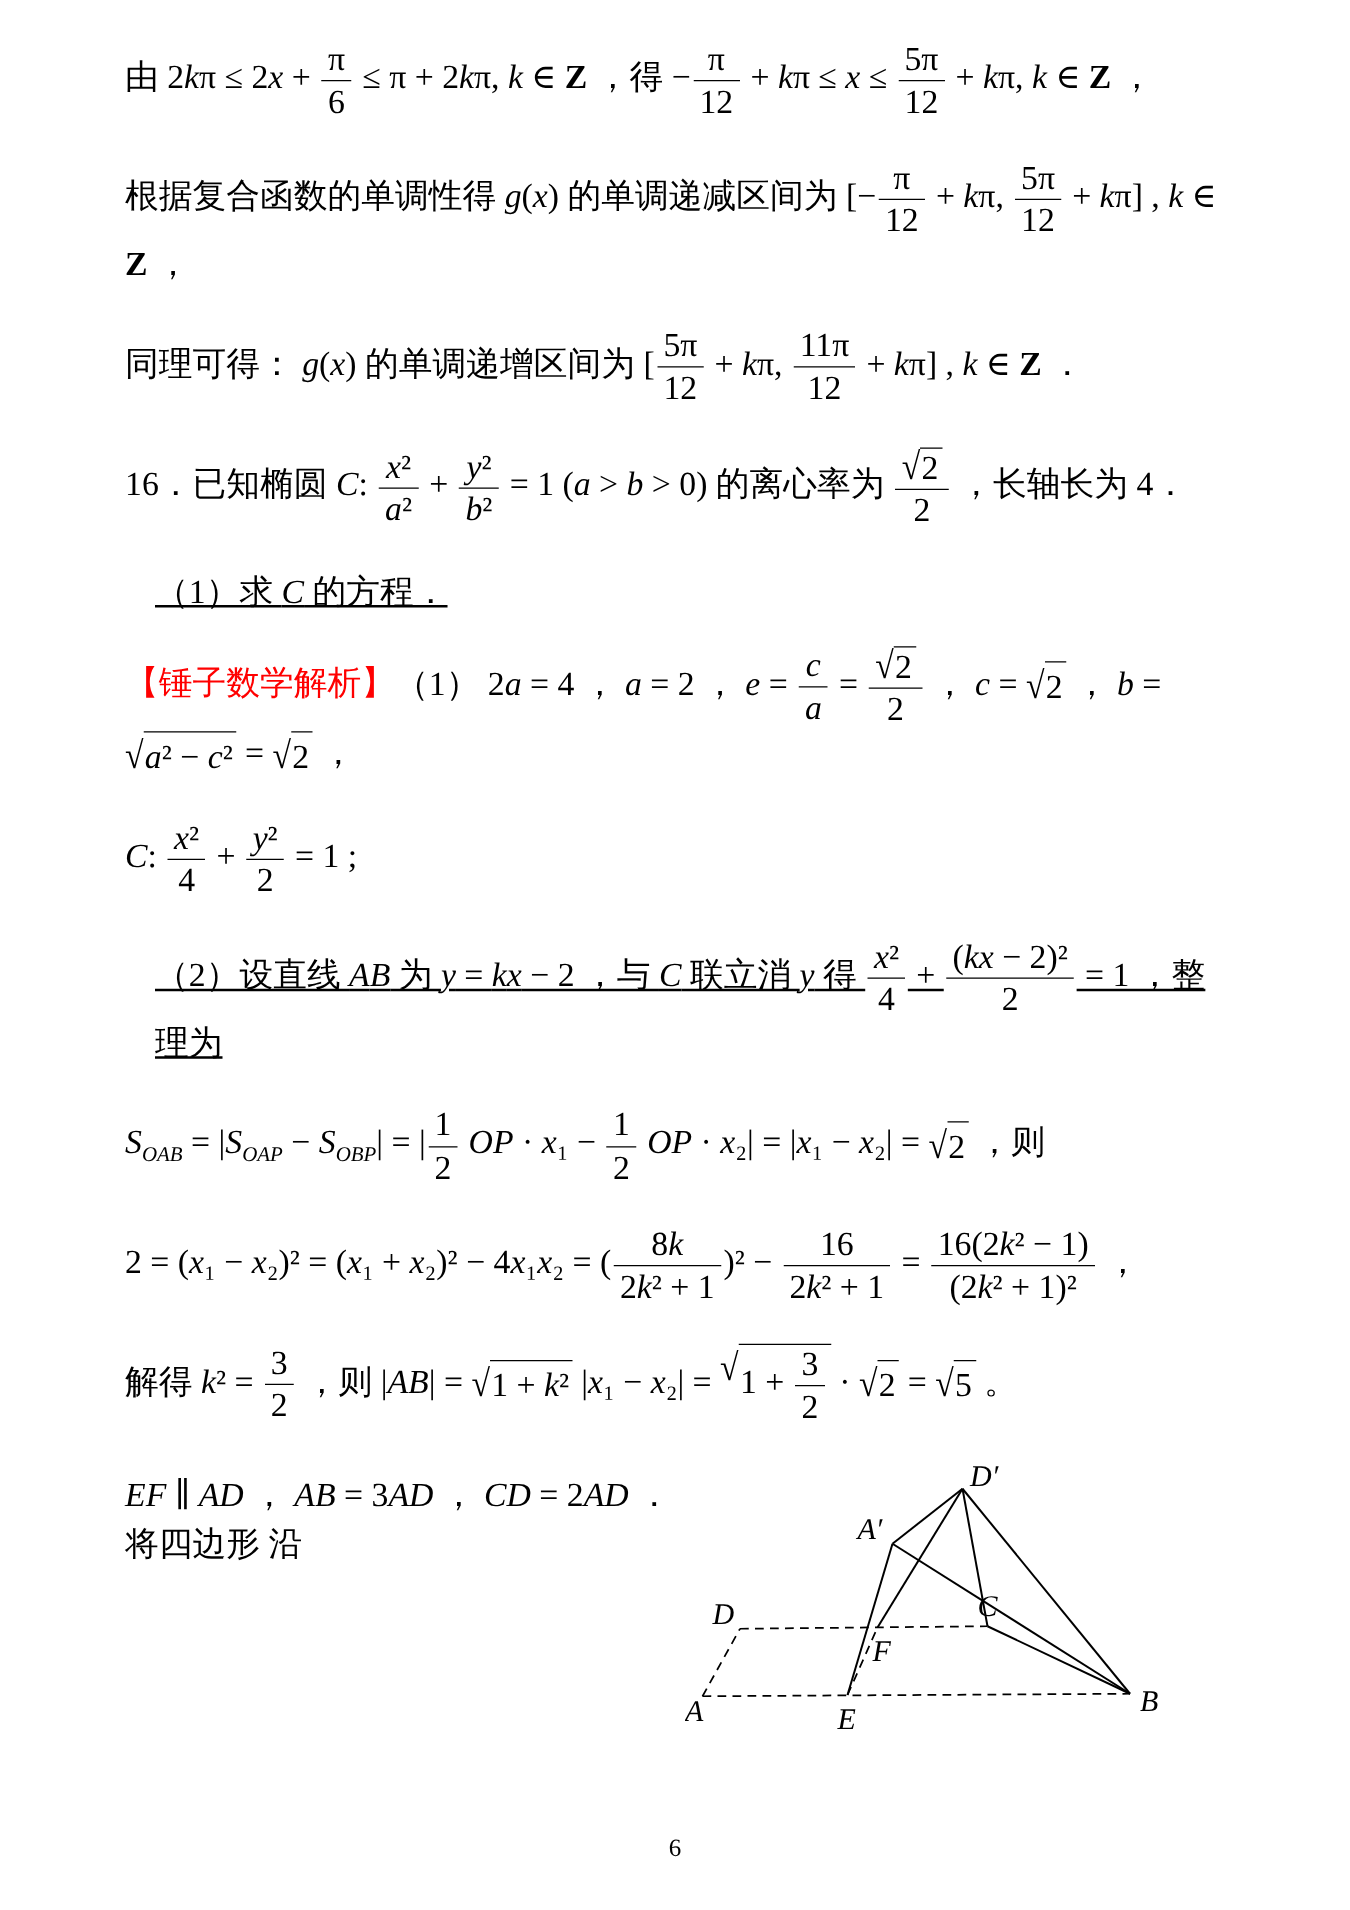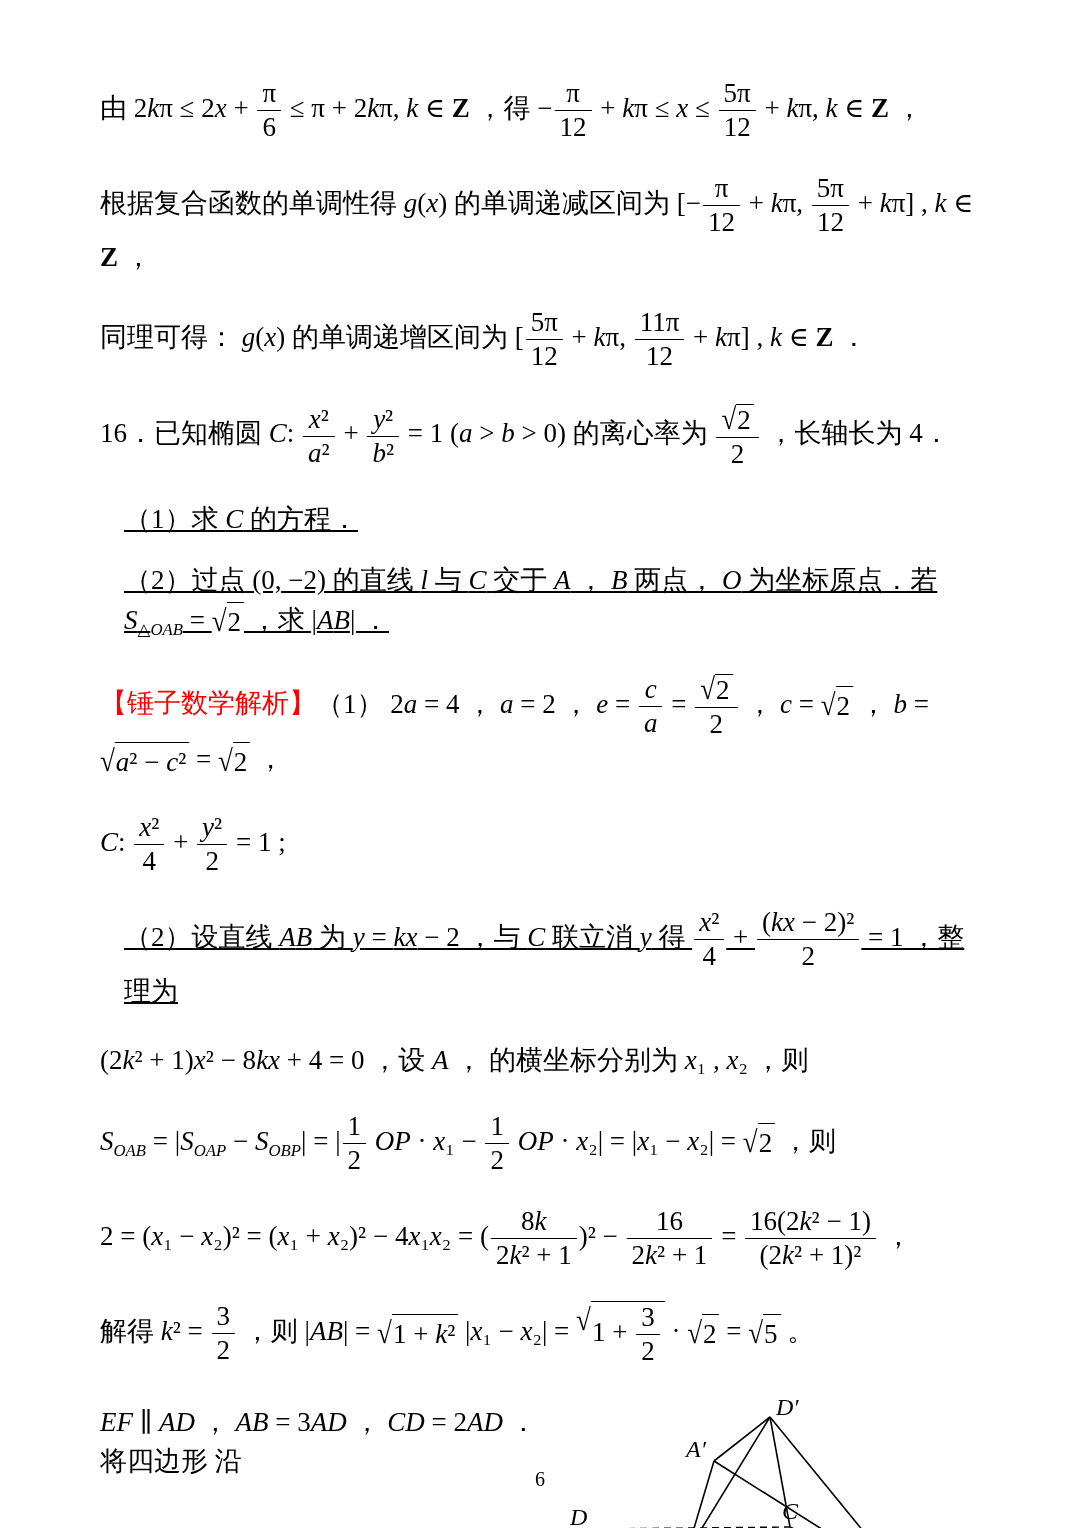--- a/index.html
+++ b/index.html
@@ -3,21 +3,21 @@
 <meta charset="utf-8">
 <style>
   html,body{margin:0;padding:0;background:#ffffff;}
   .page{
     width:1080px;
     height:1528px;
     margin:0 auto;
     background:#ffffff;
     box-sizing:border-box;
     position:relative;
-    padding:78px 92px 0 100px;
+    padding:32px 92px 0 100px;
     font-family:"Liberation Serif","DejaVu Serif",serif;
     color:#000;
     font-size:27px;
     line-height:1.45;
     overflow:hidden;
   }
   .mline{margin:0 0 30px 0; white-space:normal;}
   .mline.tight{margin-bottom:22px;}
   .ind{padding-left:24px;text-decoration:underline;}
   i{font-style:italic;}
@@ -47,26 +47,24 @@
 <body>
 
 <div class="page">
 
   <p class="mline">由 2<i>k</i>π ≤ 2<i>x</i> + <span class="frac"><span class="num">π</span><span class="den">6</span></span> ≤ π + 2<i>k</i>π, <i>k</i> ∈ <b class="upright">Z</b> ，得 −<span class="frac"><span class="num">π</span><span class="den">12</span></span> + <i>k</i>π ≤ <i>x</i> ≤ <span class="frac"><span class="num">5π</span><span class="den">12</span></span> + <i>k</i>π, <i>k</i> ∈ <b class="upright">Z</b> ，</p>
   <p class="mline">根据复合函数的单调性得 <i>g</i>(<i>x</i>) 的单调递减区间为 [−<span class="frac"><span class="num">π</span><span class="den">12</span></span> + <i>k</i>π, <span class="frac"><span class="num">5π</span><span class="den">12</span></span> + <i>k</i>π] , <i>k</i> ∈ <b class="upright">Z</b> ，</p>
   <p class="mline">同理可得： <i>g</i>(<i>x</i>) 的单调递增区间为 [<span class="frac"><span class="num">5π</span><span class="den">12</span></span> + <i>k</i>π, <span class="frac"><span class="num">11π</span><span class="den">12</span></span> + <i>k</i>π] , <i>k</i> ∈ <b class="upright">Z</b> ．</p>
 
   <p class="mline">16．已知椭圆 <i>C</i>: <span class="frac"><span class="num"><i>x</i>²</span><span class="den"><i>a</i>²</span></span> + <span class="frac"><span class="num"><i>y</i>²</span><span class="den"><i>b</i>²</span></span> = 1 (<i>a</i> &gt; <i>b</i> &gt; 0) 的离心率为 <span class="frac"><span class="num"><span class="sqrt"><span class="rad">√</span><span class="radicand">2</span></span></span><span class="den">2</span></span> ，长轴长为 4．</p>
   <p class="mline tight ind">（1）求 <i>C</i> 的方程．</p>
-  <p class="mline ind">（2）过点 (0, −2) 的直线 <i>l</i> 与 <i>C</i> 交于 <i>A</i> ， <i>B</i> 两点， <i>O</i> 为坐标原点．若 <i>S</i><sub>△<i>O</i><i>A</i><i>B</i></sub> = <span class="sqrt"><span class="rad">√</span><span class="radicand">2</span></span> ，求 |<i>A</i><i>B</i>| ．</p>
 
   <p class="mline"><span class="red">【锤子数学解析】</span><span>（1） 2<i>a</i> = 4 ， <i>a</i> = 2 ， <i>e</i> = <span class="frac"><span class="num"><i>c</i></span><span class="den"><i>a</i></span></span> = <span class="frac"><span class="num"><span class="sqrt"><span class="rad">√</span><span class="radicand">2</span></span></span><span class="den">2</span></span> ， <i>c</i> = <span class="sqrt"><span class="rad">√</span><span class="radicand">2</span></span> ， <i>b</i> = <span class="sqrt"><span class="rad">√</span><span class="radicand"><i>a</i>² − <i>c</i>²</span></span> = <span class="sqrt"><span class="rad">√</span><span class="radicand">2</span></span> ，</span></p>
   <p class="mline"><i>C</i>: <span class="frac"><span class="num"><i>x</i>²</span><span class="den">4</span></span> + <span class="frac"><span class="num"><i>y</i>²</span><span class="den">2</span></span> = 1 ;</p>
   <p class="mline ind">（2）设直线 <i>A</i><i>B</i> 为 <i>y</i> = <i>k</i><i>x</i> − 2 ，与 <i>C</i> 联立消 <i>y</i> 得 <span class="frac"><span class="num"><i>x</i>²</span><span class="den">4</span></span> + <span class="frac"><span class="num">(<i>k</i><i>x</i> − 2)²</span><span class="den">2</span></span> = 1 ，整理为</p>
-  <p class="mline">(2<i>k</i>² + 1)<i>x</i>² − 8<i>k</i><i>x</i> + 4 = 0 ，设 <i>A</i> ，  的横坐标分别为 <i>x</i>₁ , <i>x</i>₂ ，则</p>
   <p class="mline"><i>S</i><sub><i>O</i><i>A</i><i>B</i></sub> = |<i>S</i><sub><i>O</i><i>A</i><i>P</i></sub> − <i>S</i><sub><i>O</i><i>B</i><i>P</i></sub>| = |<span class="frac"><span class="num">1</span><span class="den">2</span></span> <i>O</i><i>P</i> · <i>x</i>₁ − <span class="frac"><span class="num">1</span><span class="den">2</span></span> <i>O</i><i>P</i> · <i>x</i>₂| = |<i>x</i>₁ − <i>x</i>₂| = <span class="sqrt"><span class="rad">√</span><span class="radicand">2</span></span> ，则</p>
   <p class="mline">2 = (<i>x</i>₁ − <i>x</i>₂)² = (<i>x</i>₁ + <i>x</i>₂)² − 4<i>x</i>₁<i>x</i>₂ = (<span class="frac"><span class="num">8<i>k</i></span><span class="den">2<i>k</i>² + 1</span></span>)² − <span class="frac"><span class="num">16</span><span class="den">2<i>k</i>² + 1</span></span> = <span class="frac"><span class="num">16(2<i>k</i>² − 1)</span><span class="den">(2<i>k</i>² + 1)²</span></span> ，</p>
   <p class="mline">解得 <i>k</i>² = <span class="frac"><span class="num">3</span><span class="den">2</span></span> ，则 |<i>A</i><i>B</i>| = <span class="sqrt"><span class="rad">√</span><span class="radicand">1 + <i>k</i>²</span></span> |<i>x</i>₁ − <i>x</i>₂| = <span class="sqrt"><span class="rad">√</span><span class="radicand">1 + <span class="frac"><span class="num">3</span><span class="den">2</span></span></span></span> · <span class="sqrt"><span class="rad">√</span><span class="radicand">2</span></span> = <span class="sqrt"><span class="rad">√</span><span class="radicand">5</span></span> 。</p>
 
   <div>
     <div class="p17-row">
       <div class="p17-text">
         <p class="mline"><i>E</i><i>F</i> ∥ <i>A</i><i>D</i> ， <i>A</i><i>B</i> = 3<i>A</i><i>D</i> ， <i>C</i><i>D</i> = 2<i>A</i><i>D</i> ．将四边形  沿</p>
 
       </div>

